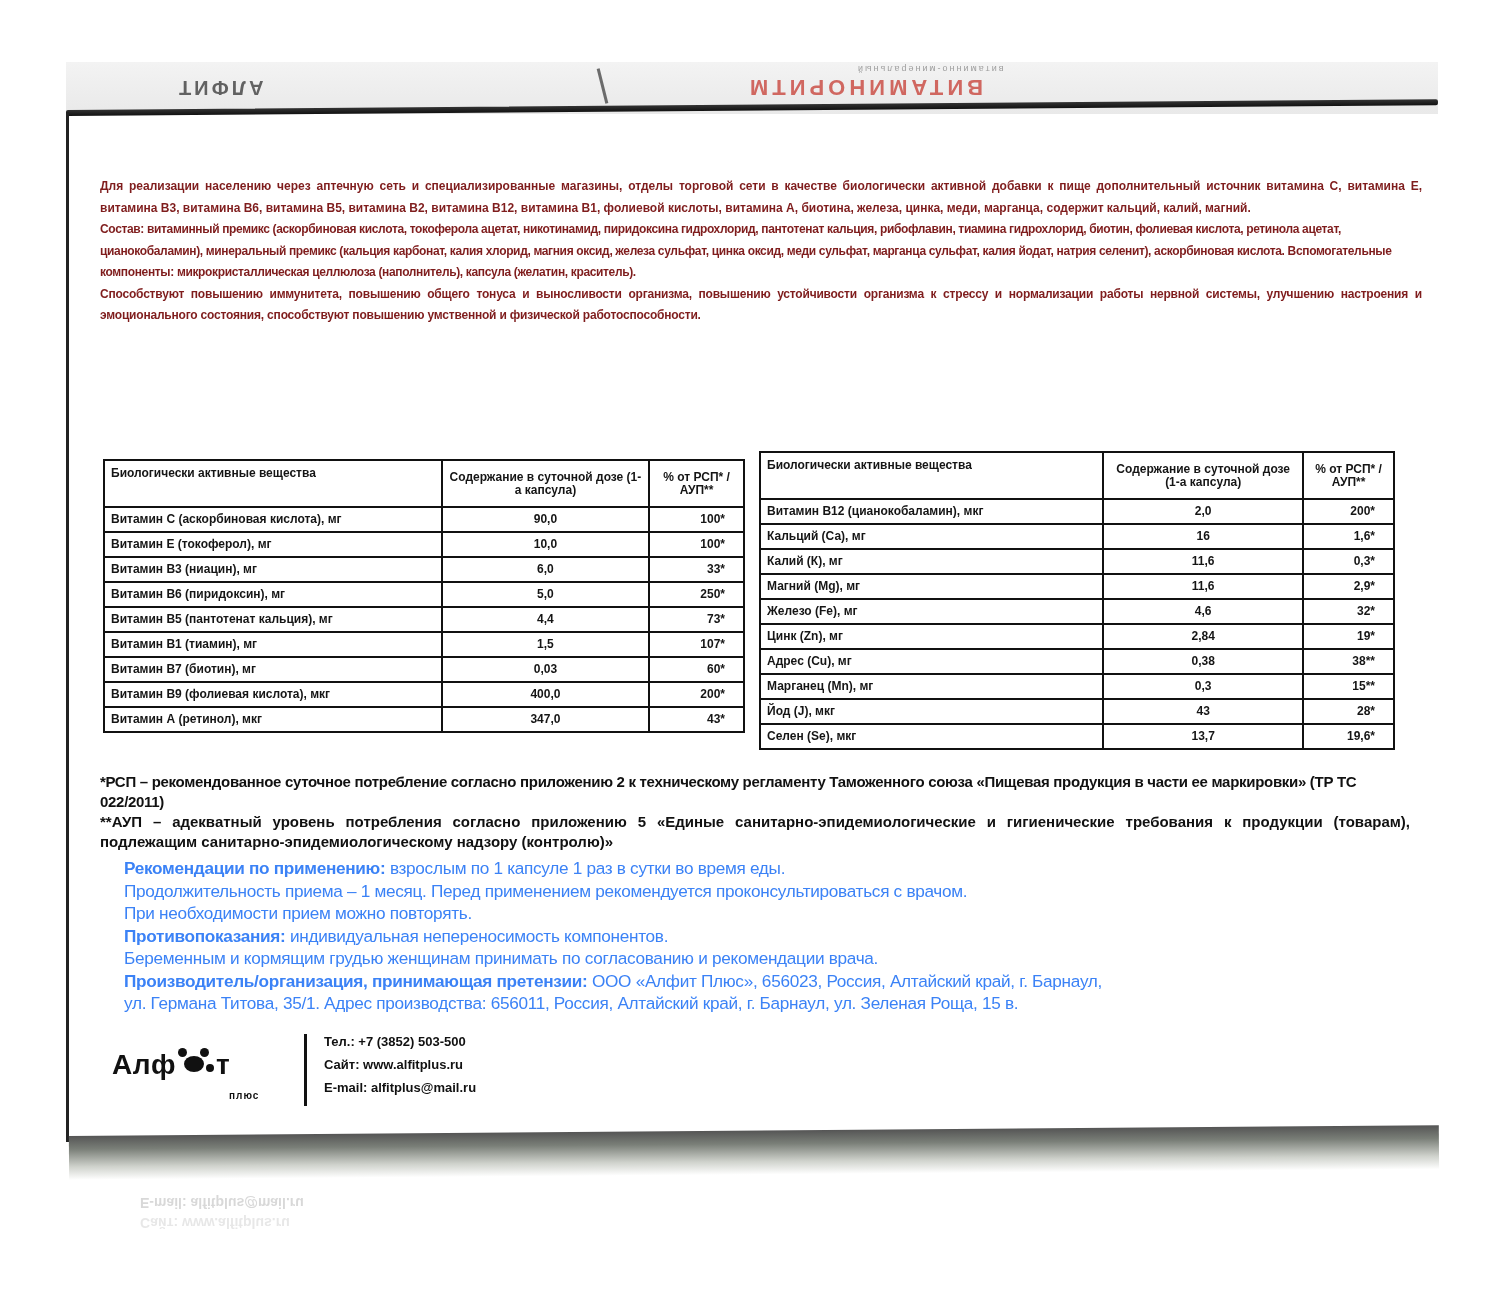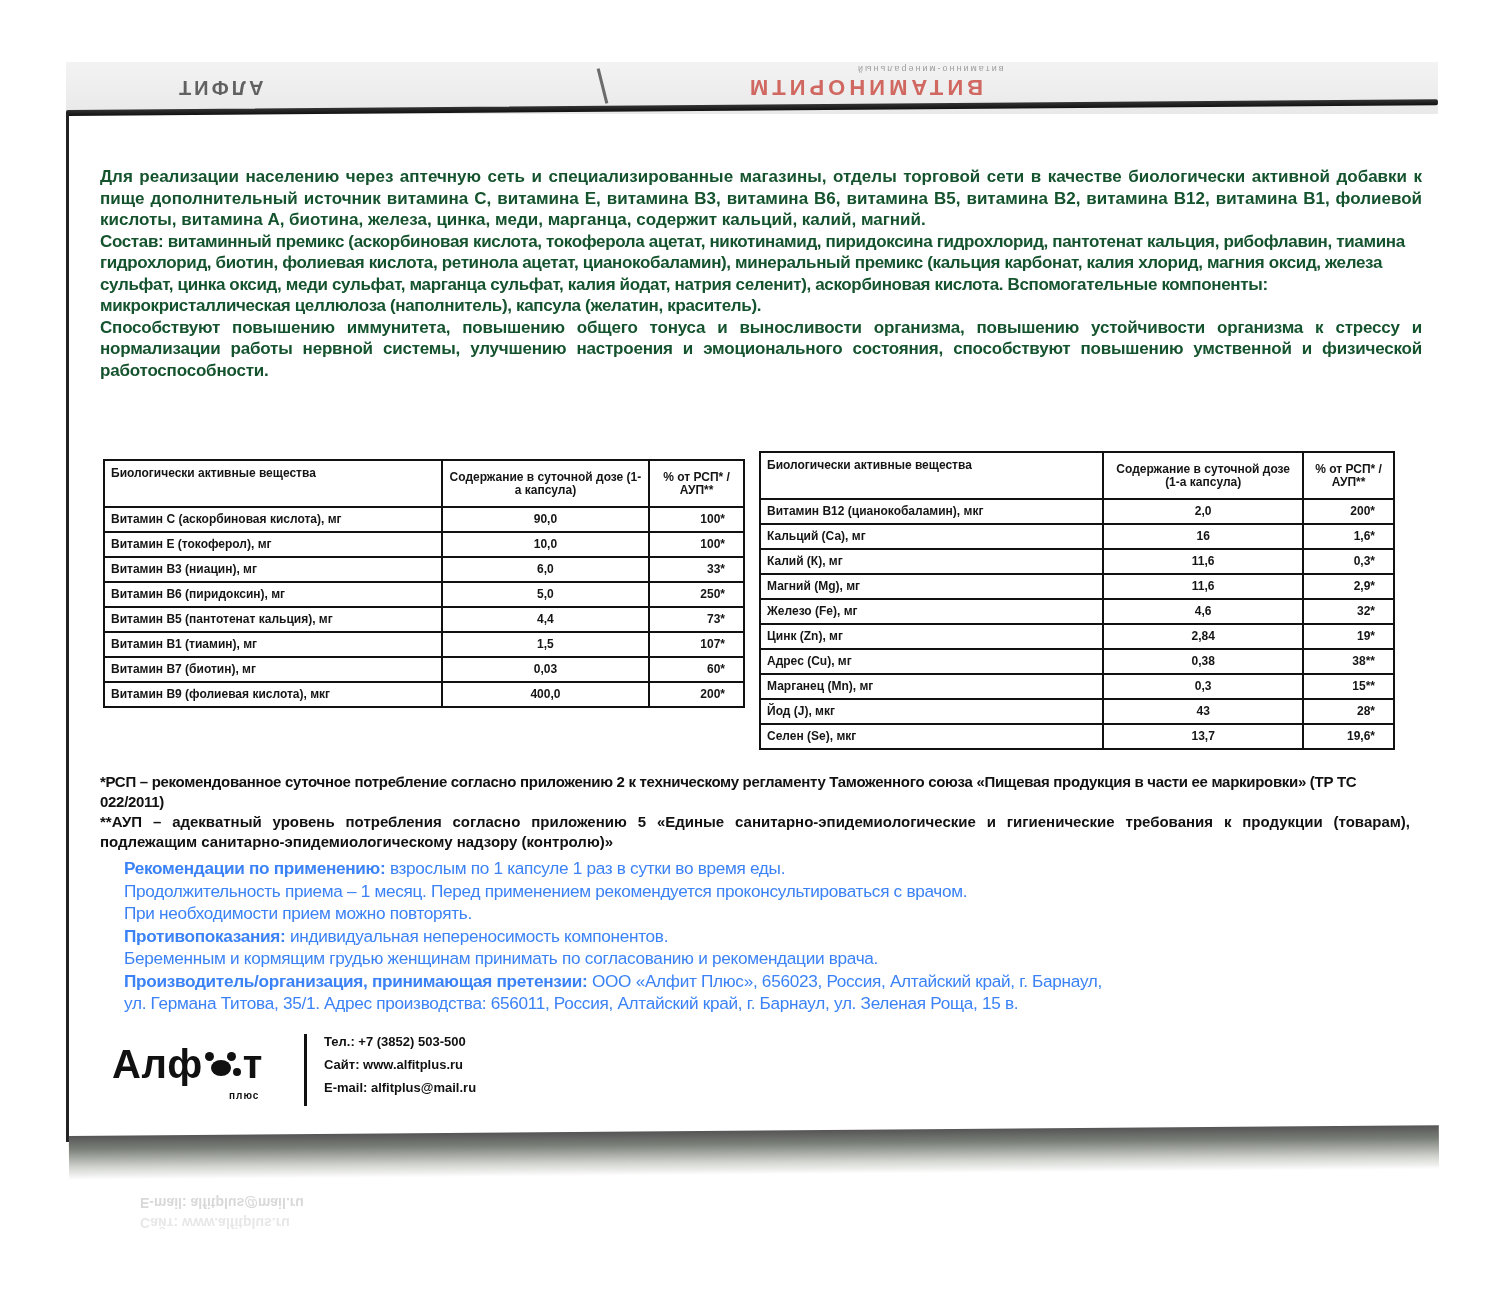--- a/index.html
+++ b/index.html
@@ -29,22 +29,22 @@
     .edge-line {
       position: absolute; left: 66px; top: 110px; width: 1372px; height: 6px;
       background: linear-gradient(#333, #111); transform: rotate(-0.45deg); transform-origin: left;
       border-radius: 2px;
     }
     .left-edge { position: absolute; left: 66px; top: 112px; width: 3px; height: 1030px; background: #222; }
     .panel {
       position: absolute; left: 69px; top: 116px; width: 1372px; height: 1030px; background: #fff;
     }
     .text-block {
-      position: absolute; left: 100px; top: 166px; width: 1322px;
-      font-size: 17px; line-height: 21.5px; font-weight: bold; color: #14532d;
+      position: absolute; left: 100px; top: 176px; width: 1322px;
+      font-size: 12px; line-height: 21.5px; font-weight: bold; color: #7f1d1d;
     }
     .intro { text-align: justify; text-align-last: left; }
     .composition { font-weight: bold; letter-spacing: -0.35px; }
     .composition b, .notes b { font-weight: bold; }
     .benefits { font-weight: bold; letter-spacing: -0.2px; text-align: justify; text-align-last: left; }
     .tables {
       position: absolute; left: 103px; top: 459px; width: 1295px; height: 290px;
     }
     table.nutri {
       position: absolute; top: 0; border-collapse: collapse; font-size: 12px; font-weight: bold; color: #151515;
@@ -64,21 +64,21 @@
     }
     .footnotes .fn2 { text-align: justify; text-align-last: left; letter-spacing: 0; }
     .notes {
       position: absolute; left: 124px; top: 857px; width: 1300px; font-size: 17.2px; line-height: 22.5px;
       font-weight: normal; letter-spacing: -0.3px; color: #3b82f6;
     }
     .notes .line { white-space: nowrap; }
     .contacts {
       position: absolute; left: 104px; top: 1028px; width: 600px; height: 80px;
     }
-    .logo { position: absolute; left: 8px; top: 14px; font-size: 40px; font-weight: bold; letter-spacing: 0.5px; color: #111; }
+    .logo { position: absolute; left: 8px; top: 14px; font-size: 28px; font-weight: bold; letter-spacing: 0.5px; color: #111; }
     .logo .glyph-dot { display: inline-block; position: relative; width: 40px; height: 34px; vertical-align: -2px;}
     .logo .glyph-dot i { position: absolute; border-radius: 50%; background: #111; }
     .logo-sub { position: absolute; left: 125px; top: 62px; font-size: 10px; font-weight: bold; letter-spacing: 1px; }
     .vdivider { position: absolute; left: 200px; top: 6px; width: 3px; height: 72px; background: #111; }
     .contact-lines { position: absolute; left: 220px; top: 2px; font-size: 13px; line-height: 23px; font-weight: bold; color: #111; }
     .bottom-edge {
       position: absolute; left: 69px; top: 1136px; width: 1370px; height: 44px;
       background: linear-gradient(#555 0%, #7a7f78 30%, #cfd2cc 70%, #fff 100%);
       transform: rotate(-0.45deg); transform-origin: left;
     }
@@ -154,20 +154,25 @@
         </tr>
       <tr>
           <td>Витамин В7 (биотин), мг</td>
           <td class="v">0,03</td>
           <td class="p">60*</td>
         </tr>
       <tr>
           <td>Витамин В9 (фолиевая кислота), мкг</td>
           <td class="v">400,0</td>
           <td class="p">200*</td>
+        </tr>
+      <tr>
+          <td>Витамин А (ретинол), мкг</td>
+          <td class="v">347,0</td>
+          <td class="p">43*</td>
         </tr>
     </tbody>
   </table>
 
   <table class="nutri" id="right-table">
     <colgroup>
         <col style="width:340px">
         <col style="width:198px">
         <col style="width:90px">
       </colgroup>

